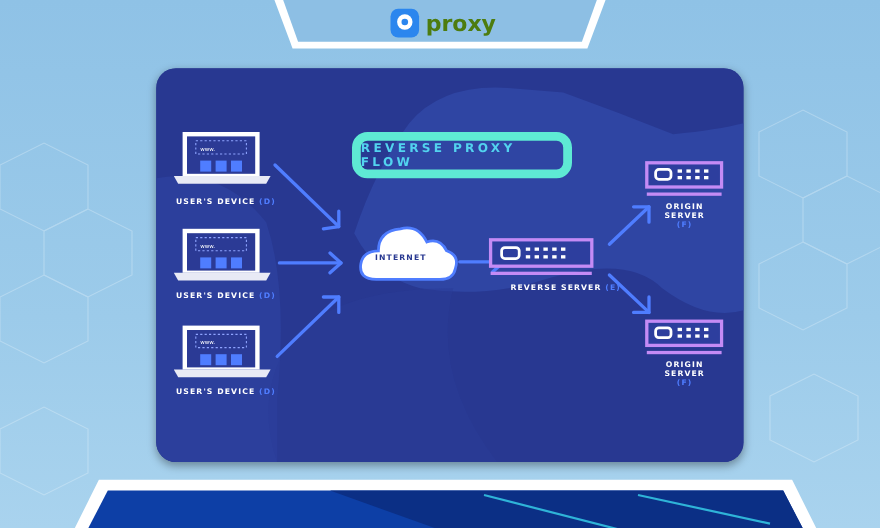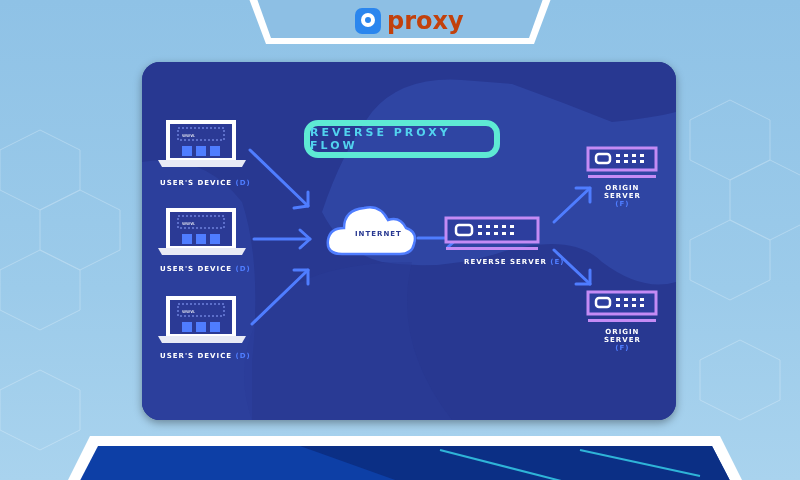--- a/index.html
+++ b/index.html
@@ -5,25 +5,25 @@
   html,body{margin:0;padding:0;}
   body{width:800px;height:480px;overflow:hidden;position:relative;
     background:linear-gradient(180deg,#8fc2e6 0%,#9ccbea 60%,#a9d3ee 100%);
     font-family:"DejaVu Sans",sans-serif;}
   .hex{position:absolute;inset:0;opacity:.25;}
   .top-frame{position:absolute;left:248px;top:-4px;width:304px;height:50px;}
   .logo{position:absolute;left:355px;top:8px;display:flex;align-items:center;gap:6px;}
   .logo-mark{width:26px;height:26px;border-radius:7px;background:#2b86ee;position:relative;}
   .logo-mark::before{content:"";position:absolute;left:6px;top:5px;width:14px;height:14px;border-radius:50%;background:#fff;}
   .logo-mark::after{content:"";position:absolute;left:10px;top:9px;width:6px;height:6px;border-radius:50%;background:#2b86ee;}
-  .logo-text{font-size:24px;color:#c2410c;font-weight:bold;letter-spacing:0;line-height:26px;}
+  .logo-text{font-size:20px;color:#4d7c0f;font-weight:bold;letter-spacing:0;line-height:26px;}
   .card{position:absolute;left:142px;top:62px;width:534px;height:358px;border-radius:18px;background:#283891;
     box-shadow:0 3px 8px rgba(0,0,0,.35);overflow:hidden;}
   .card svg.bg{position:absolute;left:0;top:0;}
-  .title-pill{position:absolute;left:162px;top:58px;width:184px;height:26px;border:6px solid #5eead4;border-radius:14px;
+  .title-pill{position:absolute;left:178px;top:58px;width:184px;height:26px;border:8px solid #5eead4;border-radius:14px;
     display:flex;align-items:center;justify-content:center;color:#52d3ef;font-size:11px;font-weight:bold;letter-spacing:3px;}
   .label{position:absolute;color:#fff;font-size:7px;font-weight:bold;letter-spacing:1px;text-align:center;white-space:nowrap;}
   .label .tag{color:#4f7dff;}
   .bottom{position:absolute;left:60px;top:436px;width:690px;height:60px;}
 </style>
 </head>
 <body>
 
 <svg class="hex" width="800" height="480" viewBox="0 0 800 480">
   <g fill="none" stroke="#ffffff" stroke-width="1">
@@ -107,21 +107,21 @@
       <line x1="412" y1="160" x2="448" y2="126"></line>
         <polyline points="434,126 448,126 448,140"></polyline>
       <line x1="412" y1="188" x2="448" y2="222"></line>
         <polyline points="434,222 448,222 448,208"></polyline>
     </g>
   </svg>
 
   <svg style="position:absolute;left:184px;top:138px" width="92" height="58" viewBox="0 0 92 58">
     <path d="M16 54 Q0 54 2 40 Q4 28 18 28 Q18 10 38 8 Q54 4 62 20 Q74 16 80 28 Q92 32 88 44 Q86 54 74 54 Z" fill="#ffffff" stroke="#4f7dff" stroke-width="2.5"></path>
   </svg>
-  <div class="label" style="left:213px;top:168px;color:#283891">INTERNET</div>
+  <div class="label" style="left:199px;top:168px;color:#283891">INTERNET</div>
 
   <svg style="position:absolute;left:300px;top:154px" width="100" height="36" viewBox="0 0 100 36">
     <rect x="4" y="2" width="92" height="24" fill="#2d3e9e" stroke="#c48bf5" stroke-width="3"></rect>
     <rect x="14" y="9" width="16" height="10" rx="3" fill="none" stroke="#ffffff" stroke-width="2.5"></rect>
     <g fill="#fff">
         <rect x="36" y="9" width="4" height="3"></rect>
         <rect x="44" y="9" width="4" height="3"></rect>
         <rect x="52" y="9" width="4" height="3"></rect>
         <rect x="60" y="9" width="4" height="3"></rect>
         <rect x="68" y="9" width="4" height="3"></rect>

